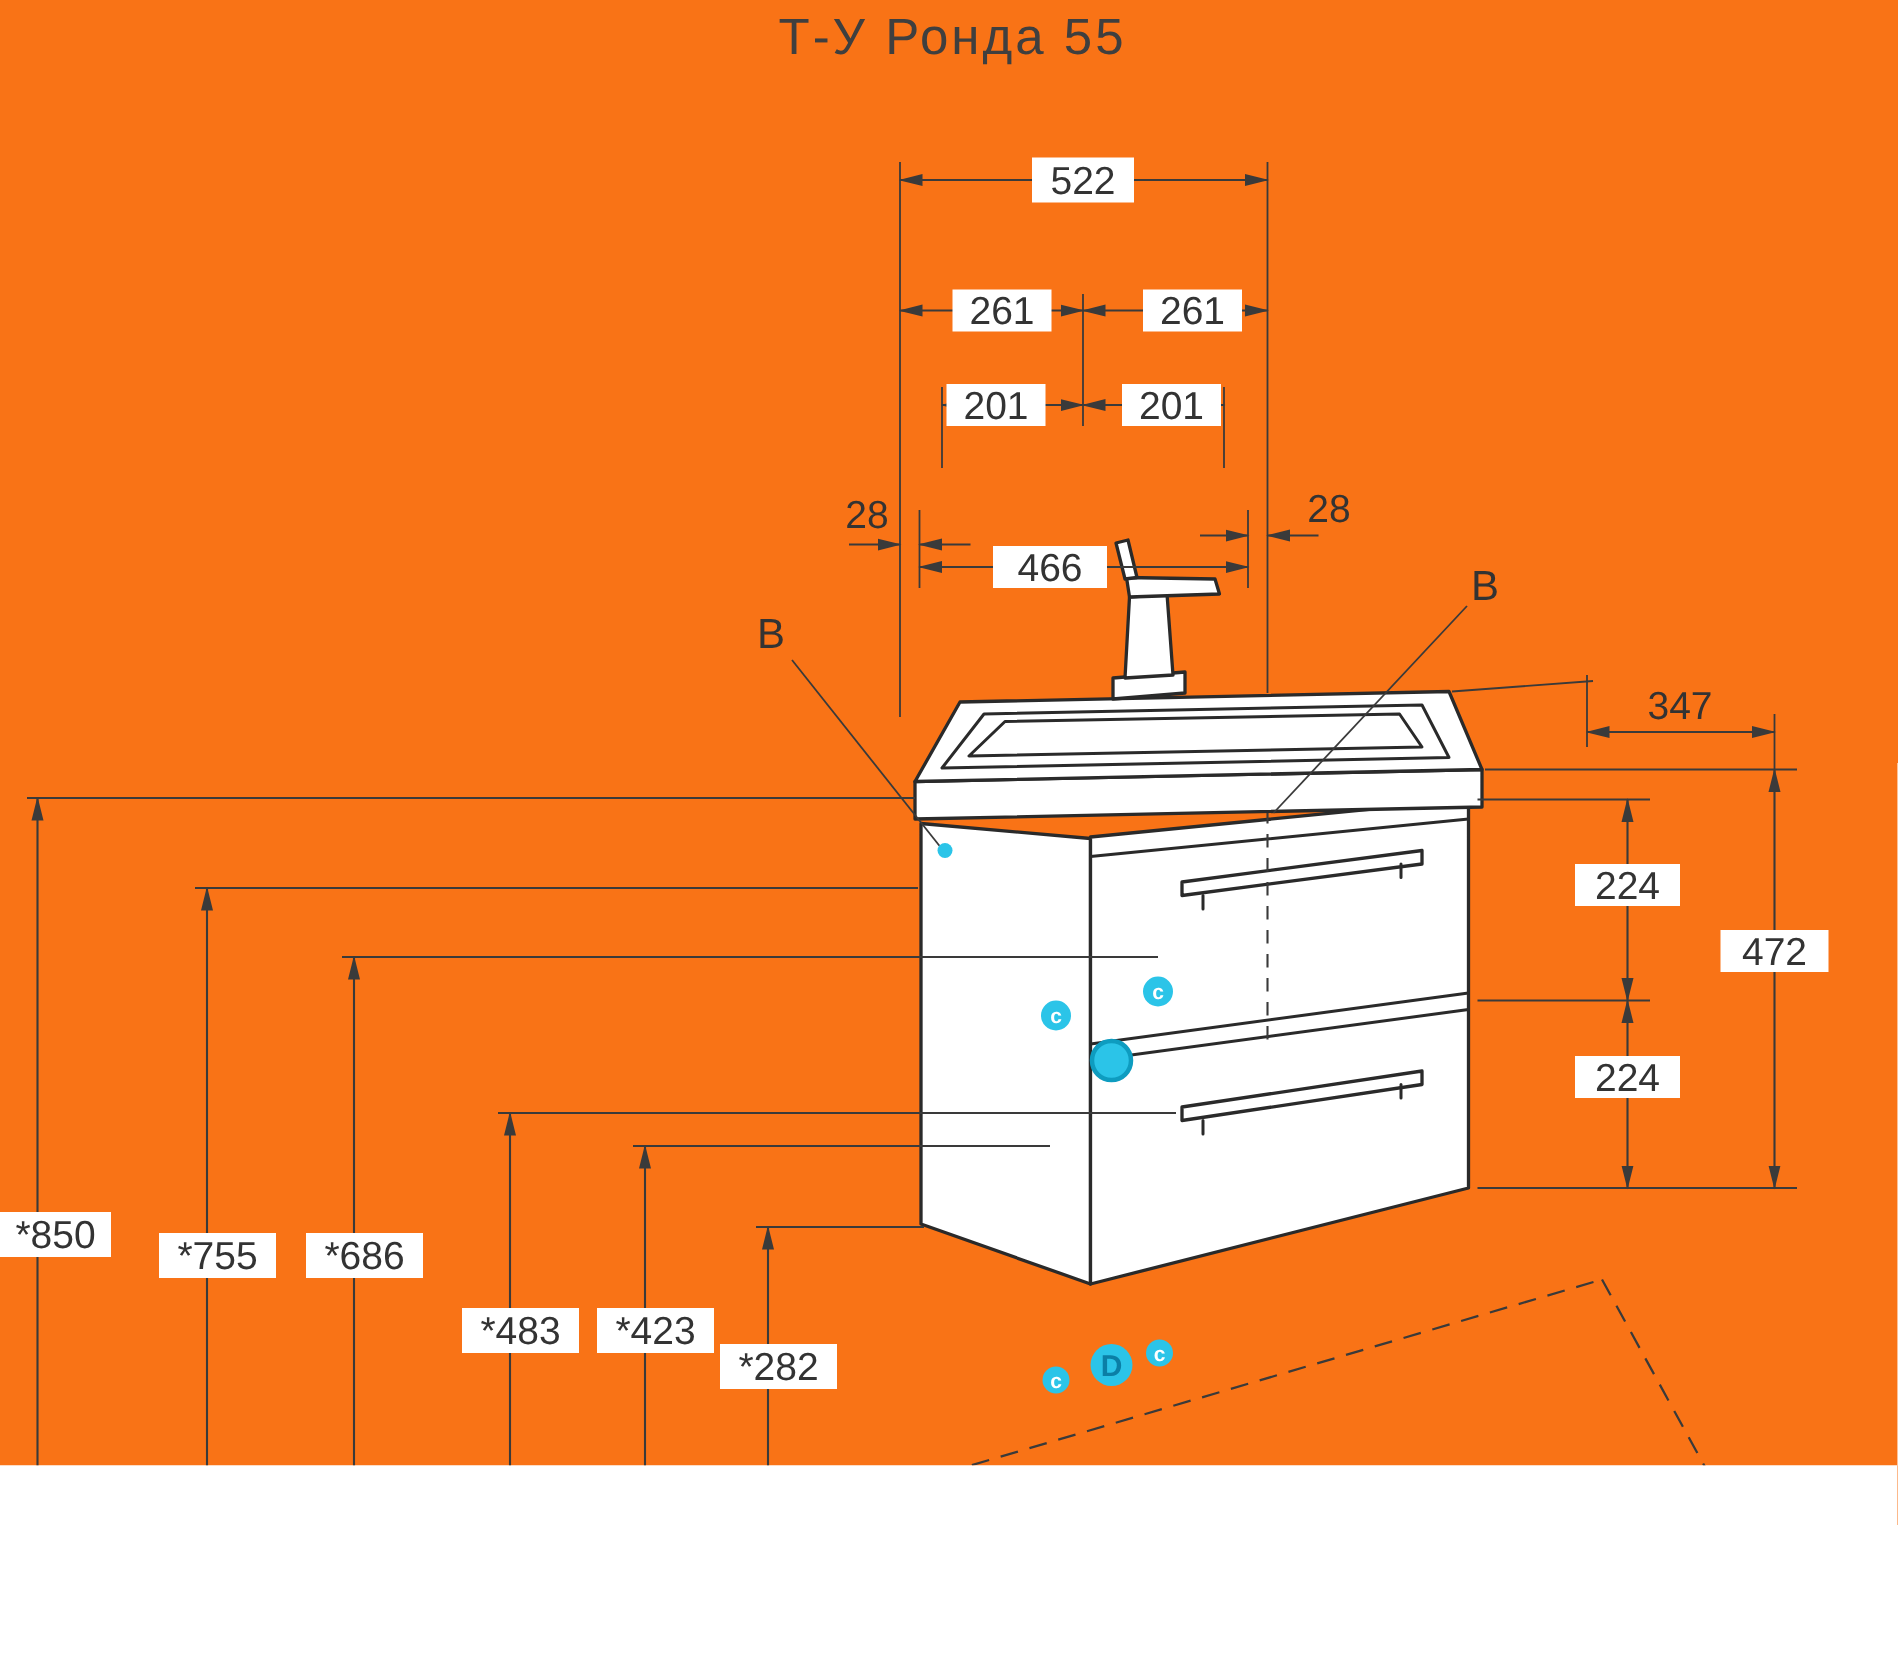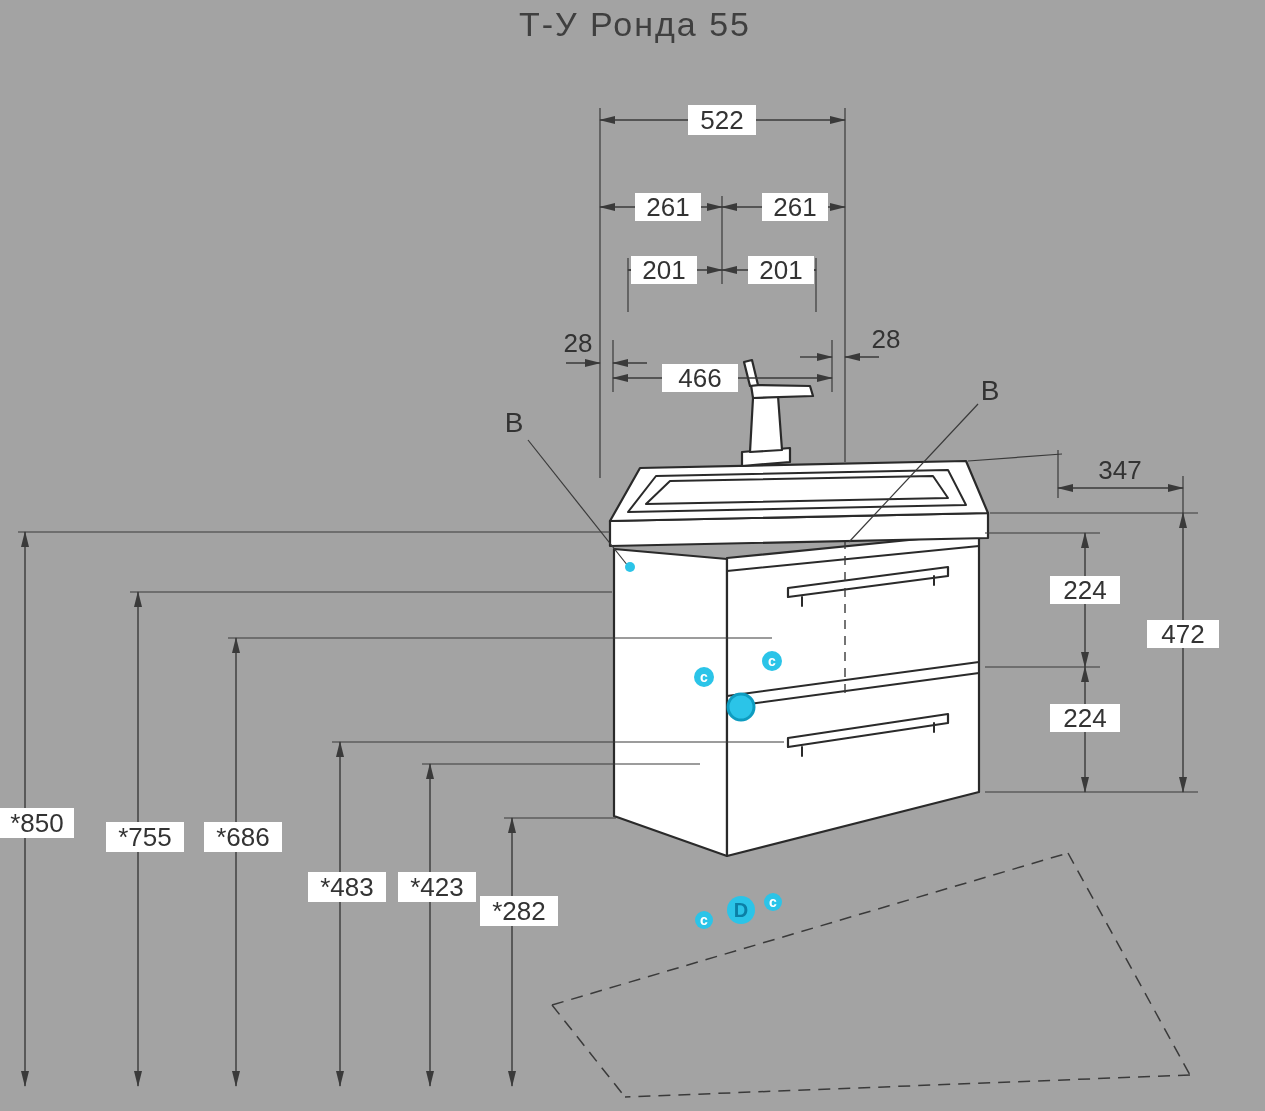--- a/index.html
+++ b/index.html
@@ -1,16 +1,16 @@
 <!DOCTYPE html>
 <html><head>
 <meta charset="utf-8">
 <style>
   html,body{margin:0;padding:0;background:#ffffff;}
-  .stage{width:1265px;height:1111px;position:relative;background:#a3a3a3;overflow:hidden;
+  .stage{width:1265px;height:977px;position:relative;background:#f97316;overflow:hidden;
          font-family:"Liberation Sans",sans-serif;}
   svg{display:block}
   .draw{fill:#ffffff;stroke:#2a2a2a;stroke-width:2.2;stroke-linejoin:round;stroke-linecap:round;}
   .drawline{fill:none;stroke:#2a2a2a;stroke-width:2;stroke-linejoin:round;stroke-linecap:round;}
   .ext{stroke:#3a3a3a;stroke-width:1.2;fill:none;}
   .dim{stroke:#3a3a3a;stroke-width:1.4;fill:none;}
   .dash{stroke:#3a3a3a;stroke-width:1.5;stroke-dasharray:12 8;fill:none;}
   .dash2{stroke:#3a3a3a;stroke-width:1.4;stroke-dasharray:9 7;fill:none;}
   .mask{fill:#ffffff;}
   .dimtxt{font-family:"Liberation Sans",sans-serif;font-size:26px;fill:#333;text-anchor:middle;}

